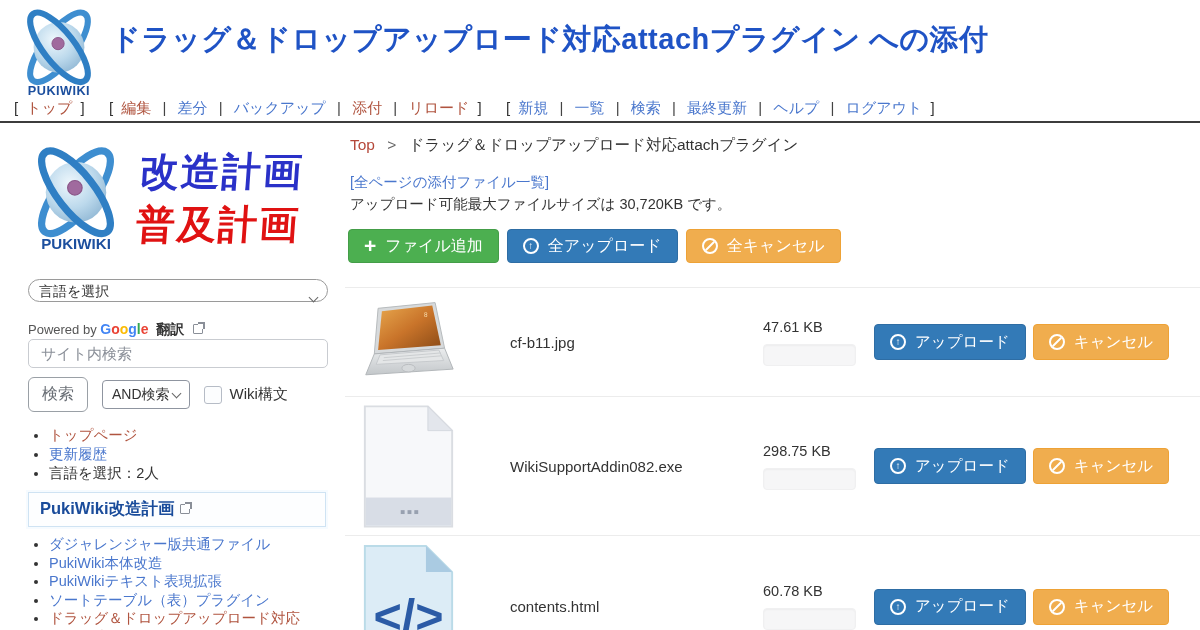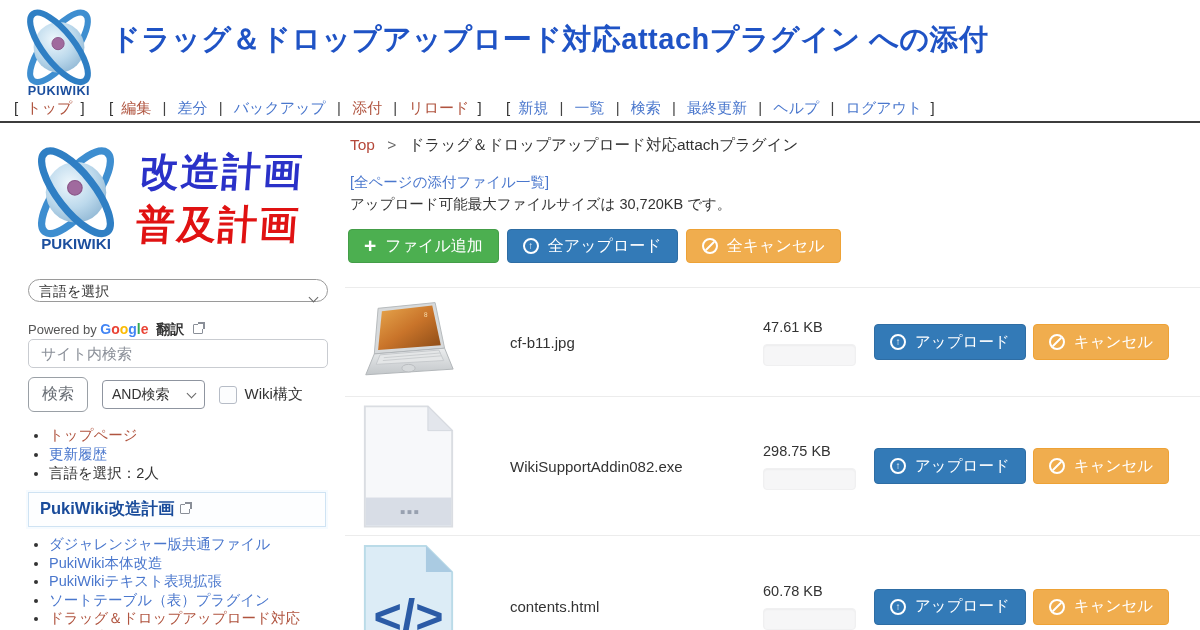--- a/index.html
+++ b/index.html
@@ -46,21 +46,21 @@
 
   .search-input { position:absolute; left:28px; top:209px; width:300px; height:29px;
         border:1px solid #c9ccd1; border-radius:5px; padding:0 12px; font-size:15px; color:#333;
         font-family:inherit; outline:none; }
   .search-input::placeholder { color:#8a8f98; }
 
   .search-row { position:absolute; left:28px; top:247px; display:flex; align-items:center; gap:14px; }
   .btn-search { border:1px solid #9aa0a6; border-radius:6px; background:#fff; color:#6a6f76;
         font-size:16px; padding:6px 13px; font-family:inherit; cursor:pointer; }
   .mode-select { border:1px solid #8f95a0; border-radius:4px; height:29px; display:flex; align-items:center;
-        padding:0 9px; font-size:14px; color:#333; gap:18px; background:#fff; cursor:pointer; }
+        padding:0 9px; font-size:14px; color:#333; gap:3px; background:#fff; cursor:pointer; }
   .checkbox { width:18px; height:18px; border:1px solid #b6bcc6; border-radius:3px; background:#fcfdfe; cursor:pointer; }
   .cb-label { font-size:15px; color:#333; margin-left:-6px; }
 
   .side-list { position:absolute; left:32px; margin:0; padding-left:17px; font-size:14.5px; }
   .side-list li { line-height:19px; color:#333; }
   .side-list.l2 { width:295px; }
   .side-list.l2 li { line-height:18.5px; }
   .side-list a { text-decoration:none; cursor:pointer; }
   .lnk-blue { color:#4a77cd; }
   .lnk-red { color:#b0543f; }

